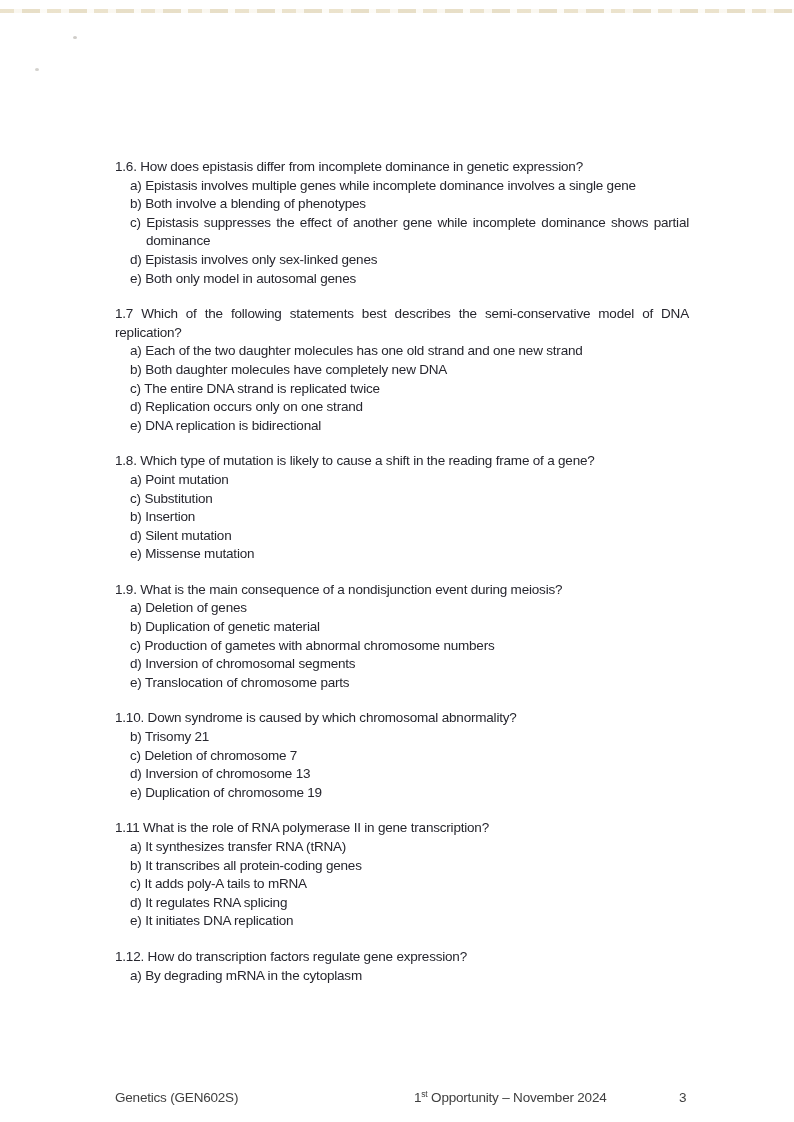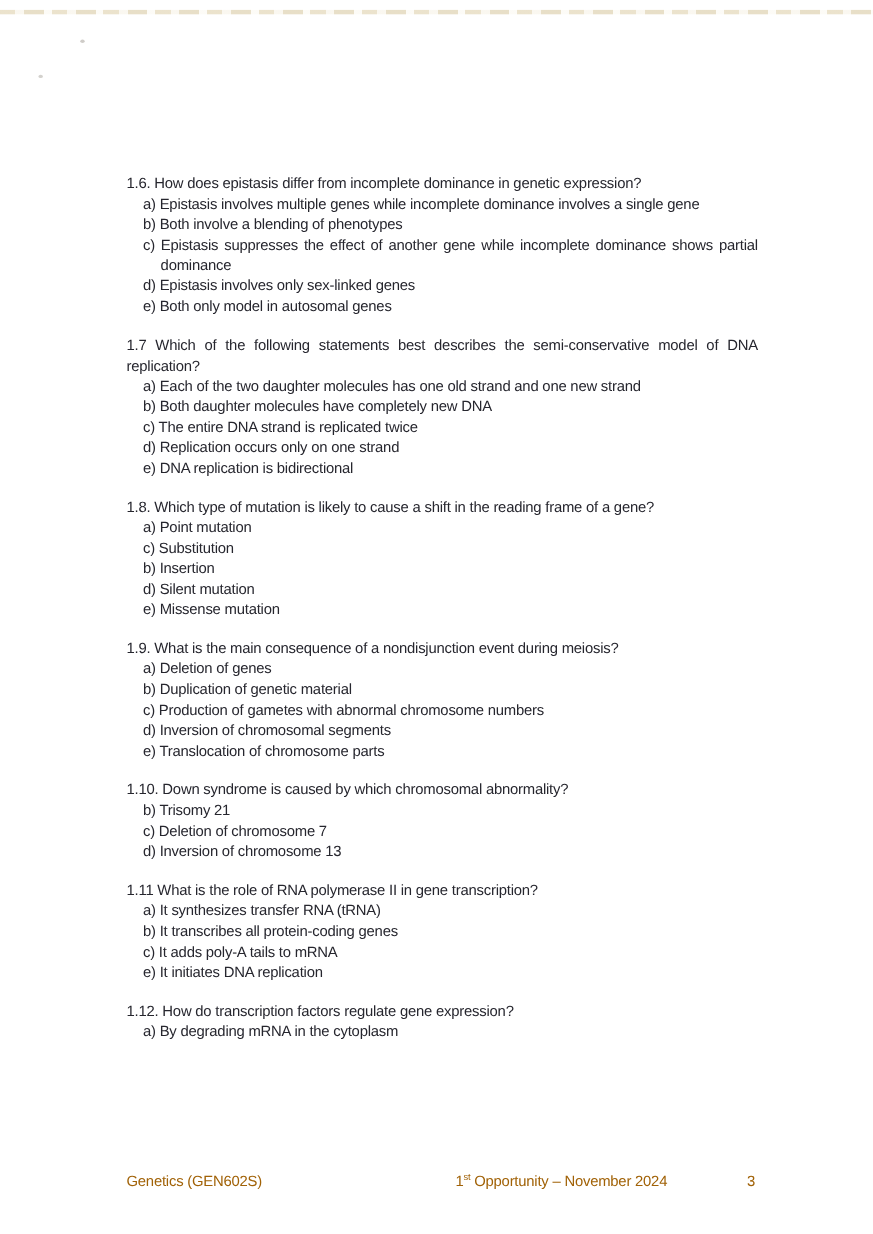--- a/index.html
+++ b/index.html
@@ -56,24 +56,24 @@
   .q-num { white-space: pre; }
   .option {
     margin-left: 15px;
     padding-left: 16px;
     text-indent: -16px;
     text-align: justify;
   }
 
   .footer-left, .footer-center, .footer-page {
     position: absolute;
-    top: 1066px;
+    top: 1090px;
     font-size: 13.5px;
     letter-spacing: -0.2px;
-    color: #a16207;
+    color: #404040;
     white-space: pre;
   }
   .footer-left  { left: 115px; }
   .footer-center{ left: 400px; margin-left: 14px; }
   .footer-page  { left: 679px; }
   .footer-center sup {
     font-size: 8.5px;
     vertical-align: super;
     line-height: 0;
   }
@@ -123,27 +123,29 @@
       <div class="option">c) Production of gametes with abnormal chromosome numbers</div>
       <div class="option">d) Inversion of chromosomal segments</div>
       <div class="option">e) Translocation of chromosome parts</div>
     </div>
 
     <div class="question">
       <p class="q-line"><span class="q-num">1.10.</span> <span>Down syndrome is caused by which chromosomal abnormality?</span></p>
       <div class="option">b) Trisomy 21</div>
       <div class="option">c) Deletion of chromosome 7</div>
       <div class="option">d) Inversion of chromosome 13</div>
+      <div class="option">e) Duplication of chromosome 19</div>
     </div>
 
     <div class="question">
       <p class="q-line"><span class="q-num">1.11</span> <span>What is the role of RNA polymerase II in gene transcription?</span></p>
       <div class="option">a) It synthesizes transfer RNA (tRNA)</div>
       <div class="option">b) It transcribes all protein-coding genes</div>
       <div class="option">c) It adds poly-A tails to mRNA</div>
+      <div class="option">d) It regulates RNA splicing</div>
       <div class="option">e) It initiates DNA replication</div>
     </div>
 
     <div class="question">
       <p class="q-line"><span class="q-num">1.12.</span> <span>How do transcription factors regulate gene expression?</span></p>
       <div class="option">a) By degrading mRNA in the cytoplasm</div>
     </div>
 
   </div>
 

